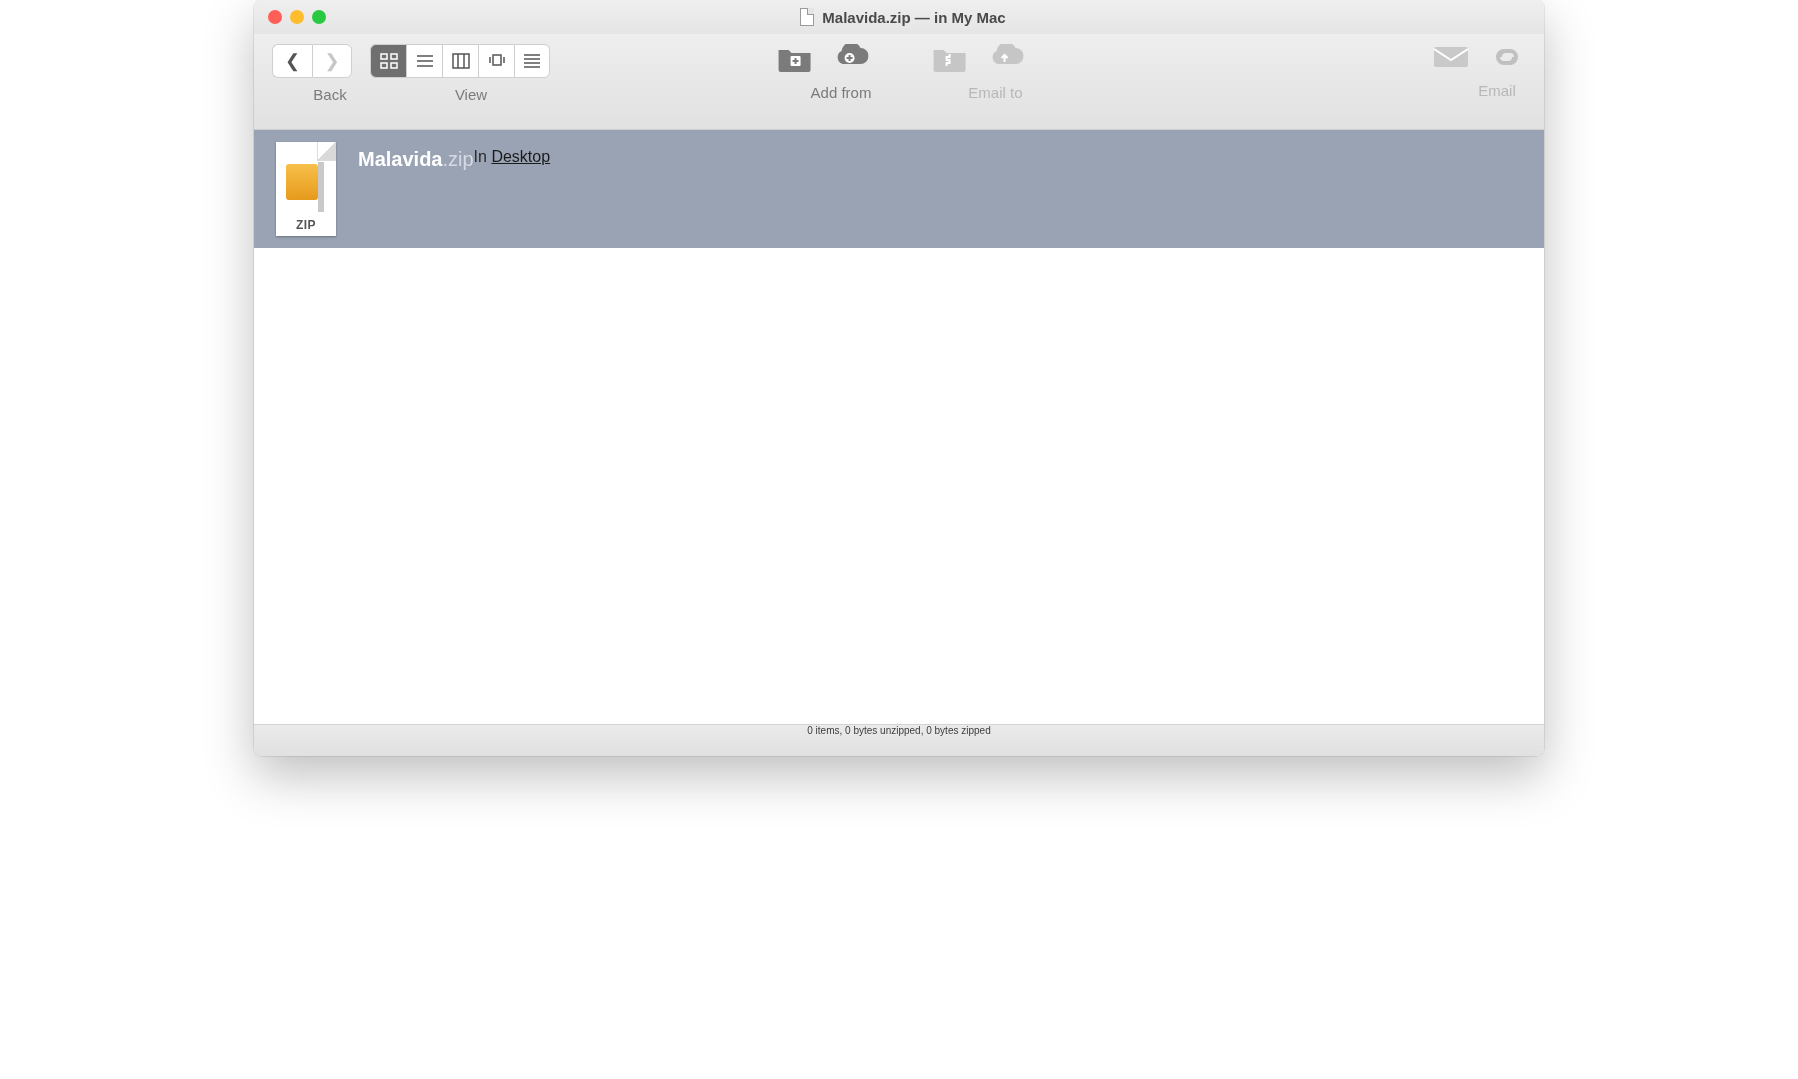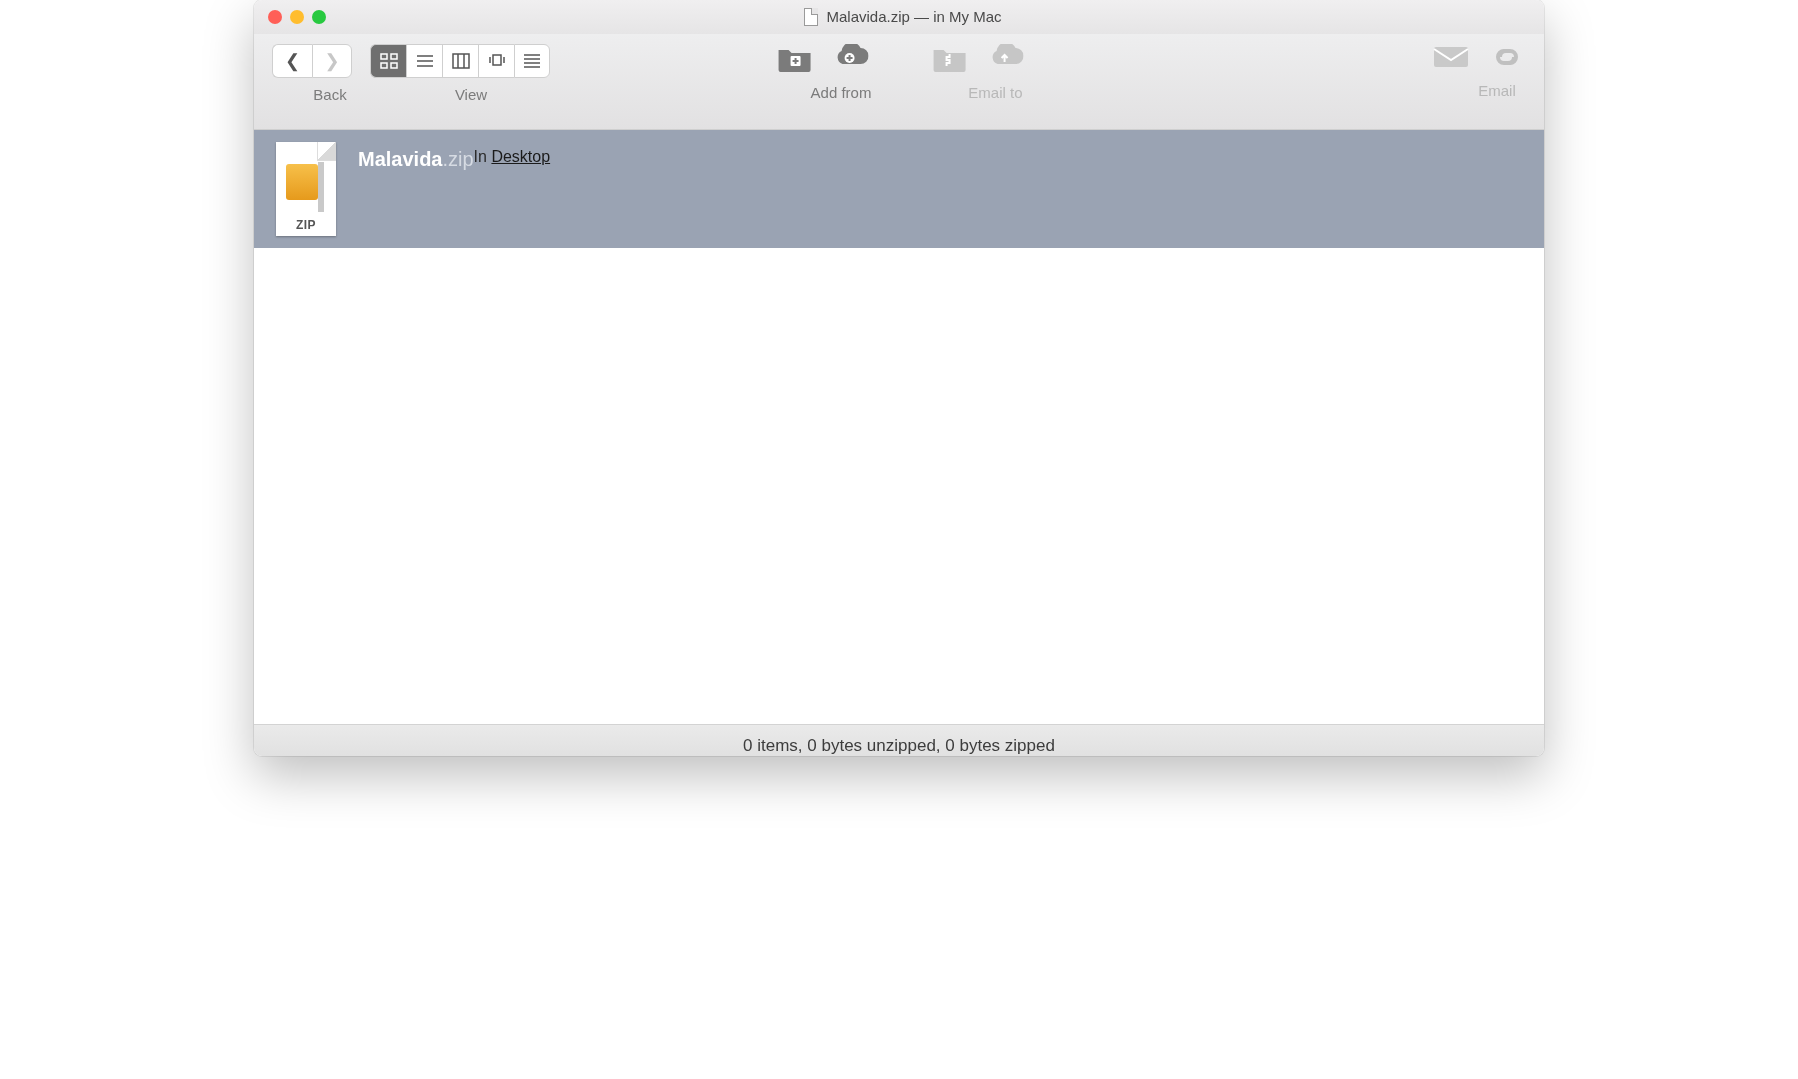--- a/index.html
+++ b/index.html
@@ -36,23 +36,24 @@
     align-items: center;
   }
   .traffic span {
     width: 14px; height: 14px; border-radius: 50%; display: block;
   }
   .t-close { background: #ff5f57; }
   .t-min   { background: #ffbd2e; }
   .t-zoom  { background: #28c940; }
   .title-wrap {
     position: absolute; left: 8px; right: 0;
-    display: flex; justify-content: center; align-items: center;
+    display: flex; justify-content: center; align-items: flex-end;
     gap: 8px;
     pointer-events: none;
+    font-weight: bold;
   }
   .doc-icon { width: 14px; height: 18px; border: 1px solid #9a9a9a; background: #fff; position: relative; }
   .doc-icon::after { content:""; position:absolute; right:-1px; top:-1px; width:6px; height:6px; background:#e6e5e6; border-left:1px solid #9a9a9a; border-bottom:1px solid #9a9a9a; }
   .title-text { font-size: 15px; color: #4a4a4a; }
 
   .toolbar {
     height: 96px;
     background: linear-gradient(#eeeeef, #e2e1e2);
     border-bottom: 1px solid #cfcfcf;
     display: flex;
@@ -122,22 +123,22 @@
   .file-name .ext { color: #d6dbe3; font-weight: 500; }
   .file-loc { font-size: 16px; color: #2b2b2b; }
   .file-loc a { color: #1b1b1b; text-decoration: underline; }
 
   .content-area { height: 476px; background: #fff; }
 
   .statusbar {
     height: 32px;
     background: linear-gradient(#eaeaea,#e1e1e1);
     border-top: 1px solid #d3d3d3;
-    display:flex; align-items:flex-end; justify-content:center;
-    font-size: 17px; color: #3d3d3d;
+    display:flex; align-items:flex-start; justify-content:center;
+    font-size: 10px; color: #3d3d3d;
   }
 </style>
 </head>
 <body>
 
 <div class="window">
 
   <div class="titlebar">
     <div class="traffic">
       <span class="t-close"></span>

